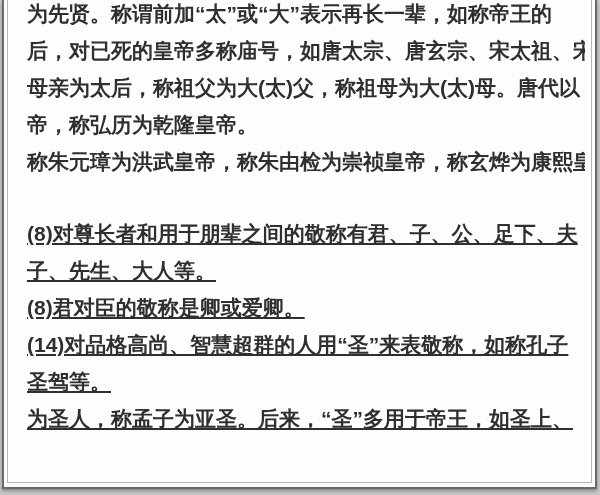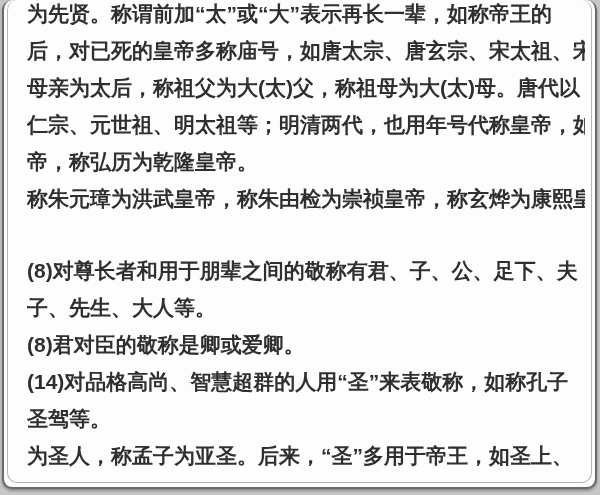--- a/index.html
+++ b/index.html
@@ -2,21 +2,21 @@
 <html style="--text: #2f2f2f; --page-bg: #fdfdfd; --outer-bg: #c7c7c7; --border-outer: #6a6a6a; --border-inner: #b5b5b5;"><head>
 <meta charset="utf-8">
 <style>
   :root {
     --text: #2f2f2f;
     --page-bg: #fdfdfd;
     --outer-bg: #c7c7c7;
     --border-outer: #6a6a6a;
     --border-inner: #b5b5b5;
   }
-  * { margin: 0; padding: 0; box-sizing: border-box; border-radius: 10px; }
+  * { margin: 0; padding: 0; box-sizing: border-box; }
   html, body {
     width: 600px; height: 495px;
     overflow: hidden;
     background: var(--outer-bg);
     font-family: "Liberation Sans", "DejaVu Sans", sans-serif;
   }
   .page-outer {
     position: absolute;
     left: 2px; top: 0;
     width: 595px; height: 489px;
@@ -34,40 +34,39 @@
   .content {
     position: absolute;
     left: 19px; right: 6px; top: -5px;
     color: var(--text);
     font-size: 21px;
     line-height: 37px;
     font-weight: 600;
     letter-spacing: 0px;
   }
   .para { margin: 0; }
-  .para + .para { margin-top: 0; }
+  .para + .para { margin-top: 0; text-decoration: underline; }
   .para.gap-before { margin-top: 35px; }
   .line {
     white-space: nowrap;
     height: 37px;
     overflow: hidden;
   }
 </style>
 </head>
 <body>
 
 <div class="page-outer">
   <div class="page-inner">
     <div class="content">
 
       <div class="para">
         <div class="line">为先贤。称谓前加“太”或“大”表示再长一辈，如称帝王的</div>
         <div class="line">后，对已死的皇帝多称庙号，如唐太宗、唐玄宗、宋太祖、宋</div>
         <div class="line">母亲为太后，称祖父为大(太)父，称祖母为大(太)母。唐代以</div>
-        <div class="line">仁宗、元世祖、明太祖等；明清两代，也用年号代称皇帝，如</div>
         <div class="line">帝，称弘历为乾隆皇帝。</div>
         <div class="line">称朱元璋为洪武皇帝，称朱由检为崇祯皇帝，称玄烨为康熙皇</div>
       </div>
 
       <div class="para gap-before">
         <div class="line">(8)对尊长者和用于朋辈之间的敬称有君、子、公、足下、夫</div>
         <div class="line">子、先生、大人等。</div>
       </div>
 
       <div class="para">

